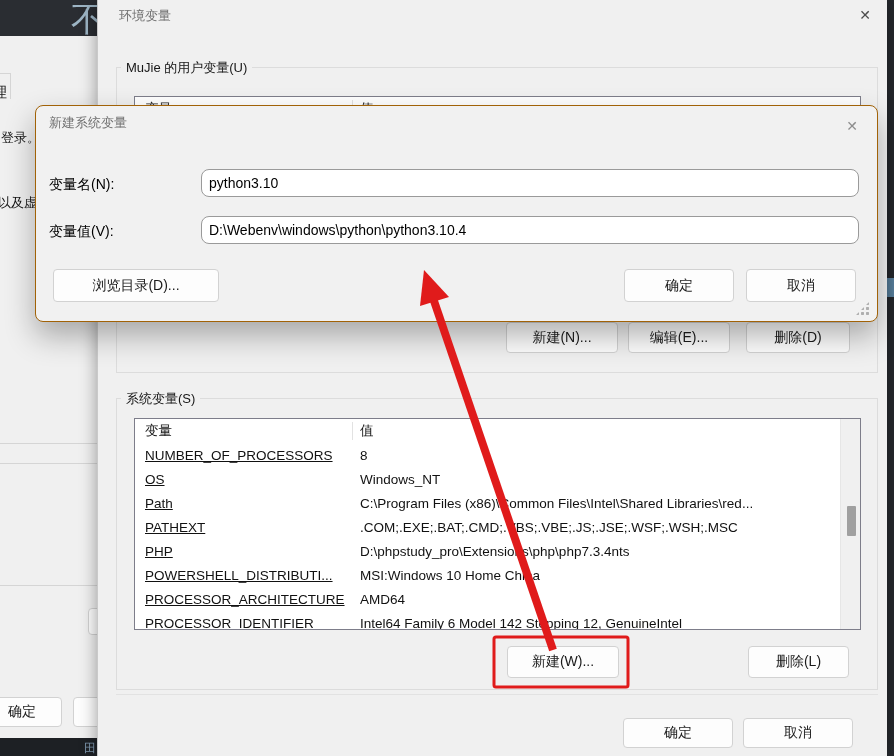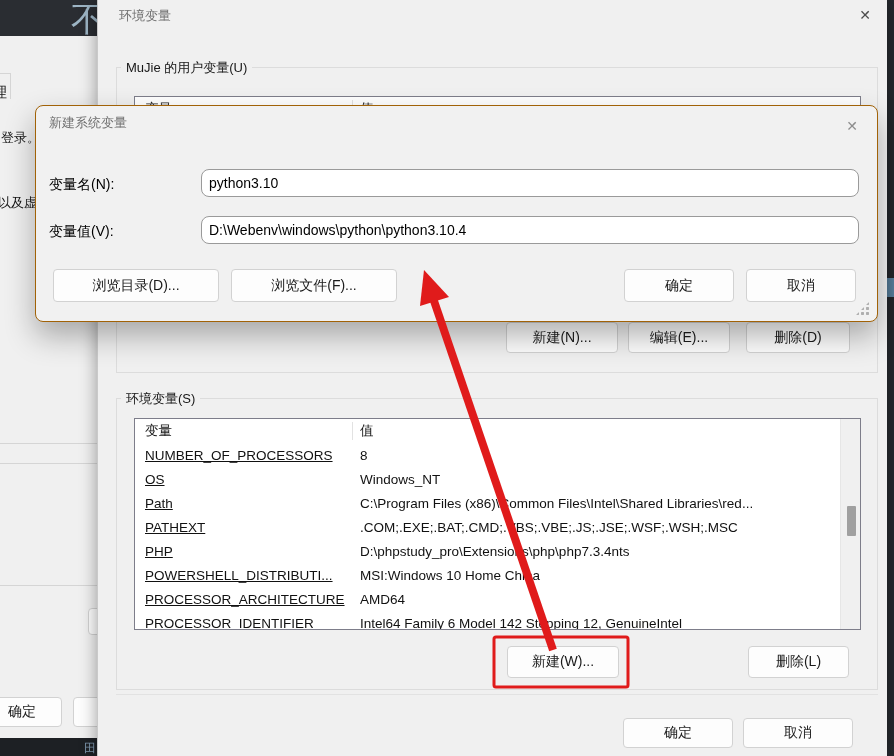--- a/index.html
+++ b/index.html
@@ -104,21 +104,21 @@
     <div class="btn" style="position:absolute; left:408px; top:322px; width:112px; height:31px;">
       <span>新建(N)...</span>
     </div>
     <div class="btn" style="position:absolute; left:530px; top:322px; width:102px; height:31px;">
       <span>编辑(E)...</span>
     </div>
     <div class="btn" style="position:absolute; left:648px; top:322px; width:104px; height:31px;">
       <span>删除(D)</span>
     </div>
 
-    <div class="grouplabel" style="left:23px; top:390px;">环境变量(S)</div>
+    <div class="grouplabel" style="left:23px; top:390px;">系统变量(S)</div>
     <div class="groupbox" style="left:18px; top:398px; width:762px; height:292px;"></div>
 
     <div class="listview" style="left:36px; top:418px; width:727px; height:212px;">
       <div class="lv-head">
         <div class="h1">变量</div>
         <div class="hsep"></div>
         <div class="h2">值</div>
       </div>
       <div>
           <div class="trow">
@@ -185,23 +185,20 @@
 
     <div class="fldlabel" style="left:13px; top:70px;">变量名(N):</div>
     <input class="input" style="left: 165px; top: 63px; width: 658px; height: 28px;" value="python3.10">
 
     <div class="fldlabel" style="left:13px; top:117px;">变量值(V):</div>
     <input class="input" style="left: 165px; top: 110px; width: 658px; height: 28px;" value="D:\Webenv\windows\python\python3.10.4">
 
     <div class="btn" style="position:absolute; left:17px; top:163px; width:166px; height:33px;">
       <span>浏览目录(D)...</span>
     </div>
-    <div class="btn" style="position:absolute; left:195px; top:163px; width:166px; height:33px;">
-      <span>浏览文件(F)...</span>
-    </div>
     <div class="btn" style="position:absolute; left:588px; top:163px; width:110px; height:33px;">
       <span>确定</span>
     </div>
     <div class="btn" style="position:absolute; left:710px; top:163px; width:110px; height:33px;">
       <span>取消</span>
     </div>
     <div class="grip"></div>
   </div>
 
   <svg class="abs anno" viewBox="0 0 894 756">

